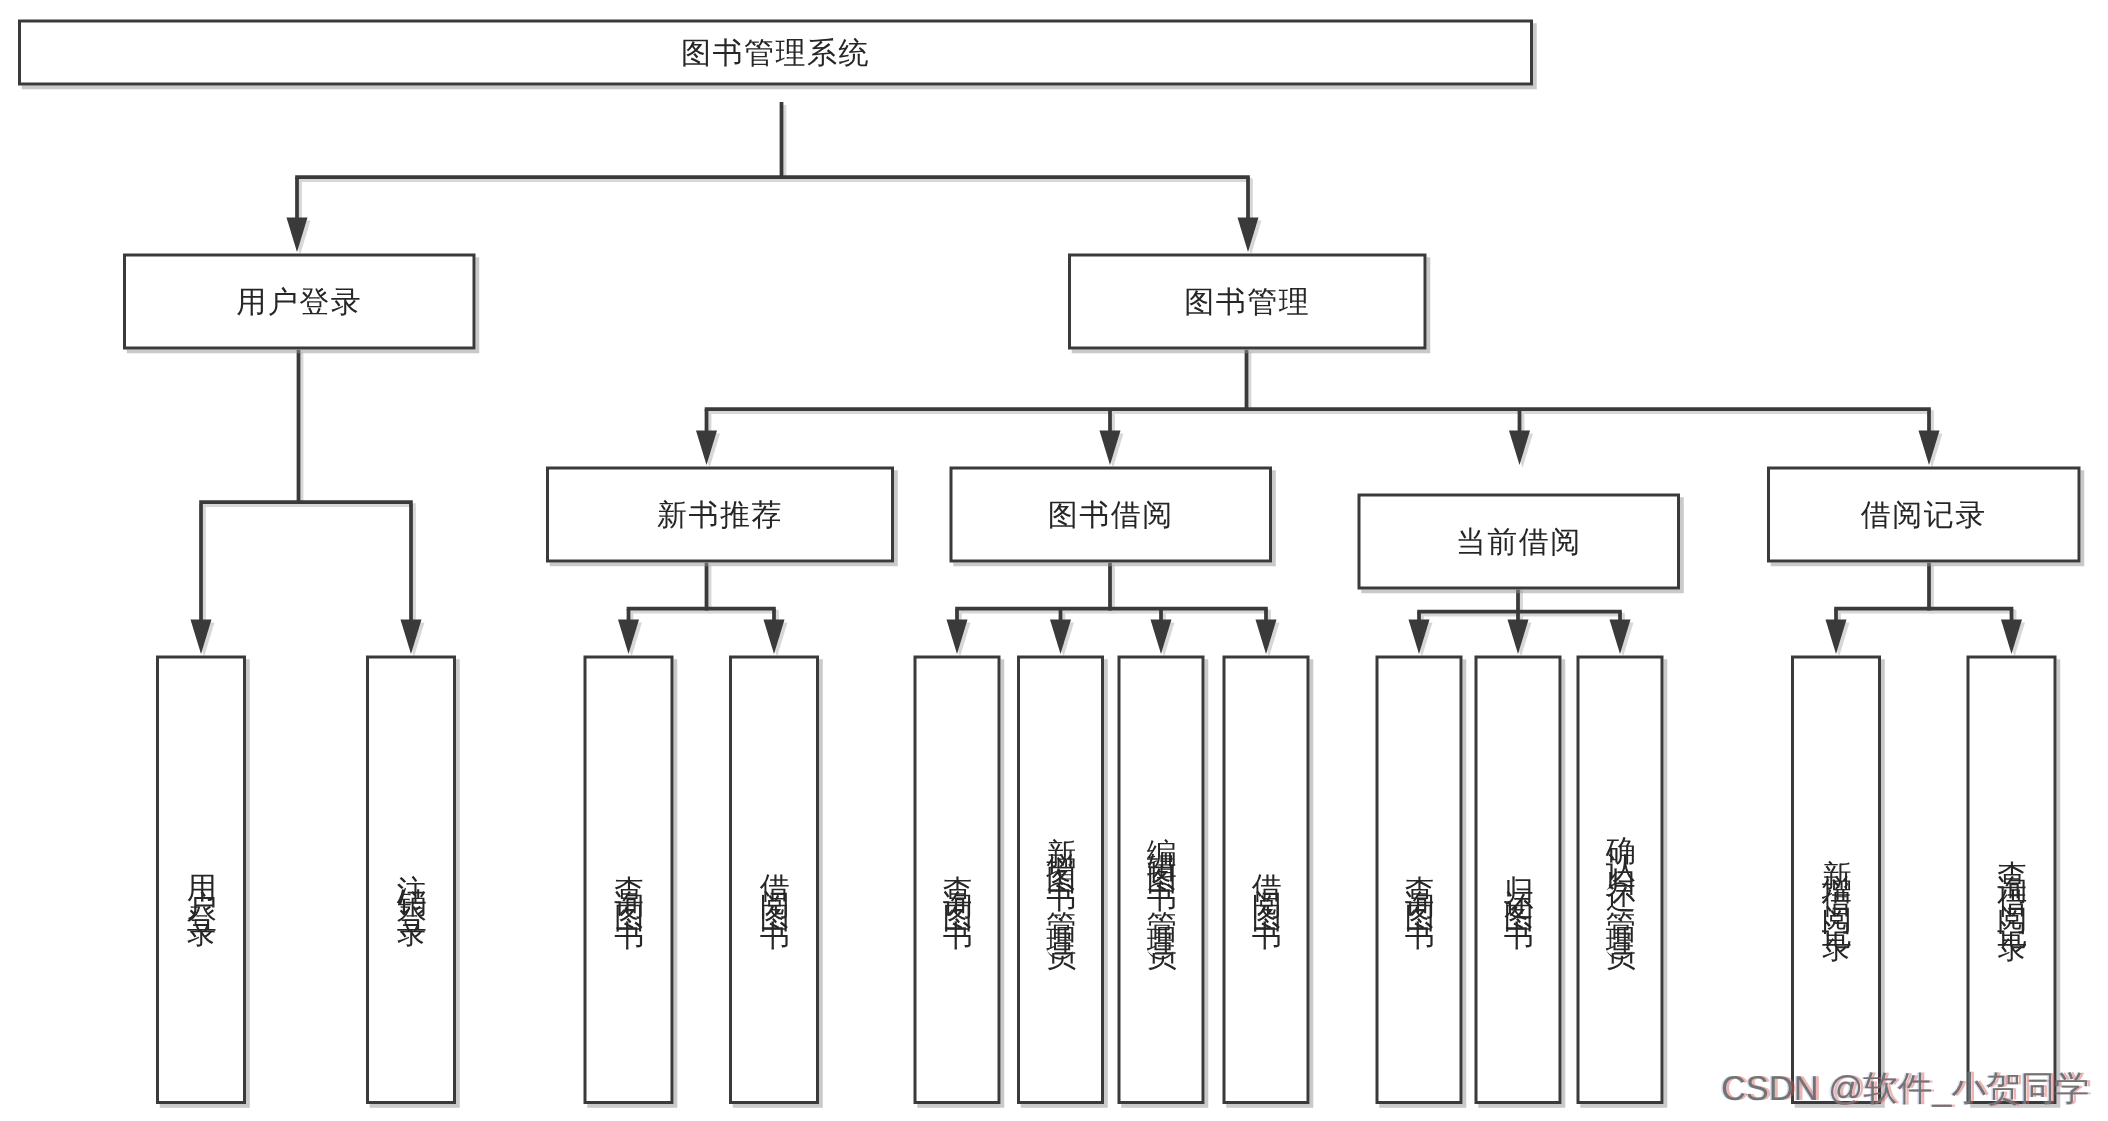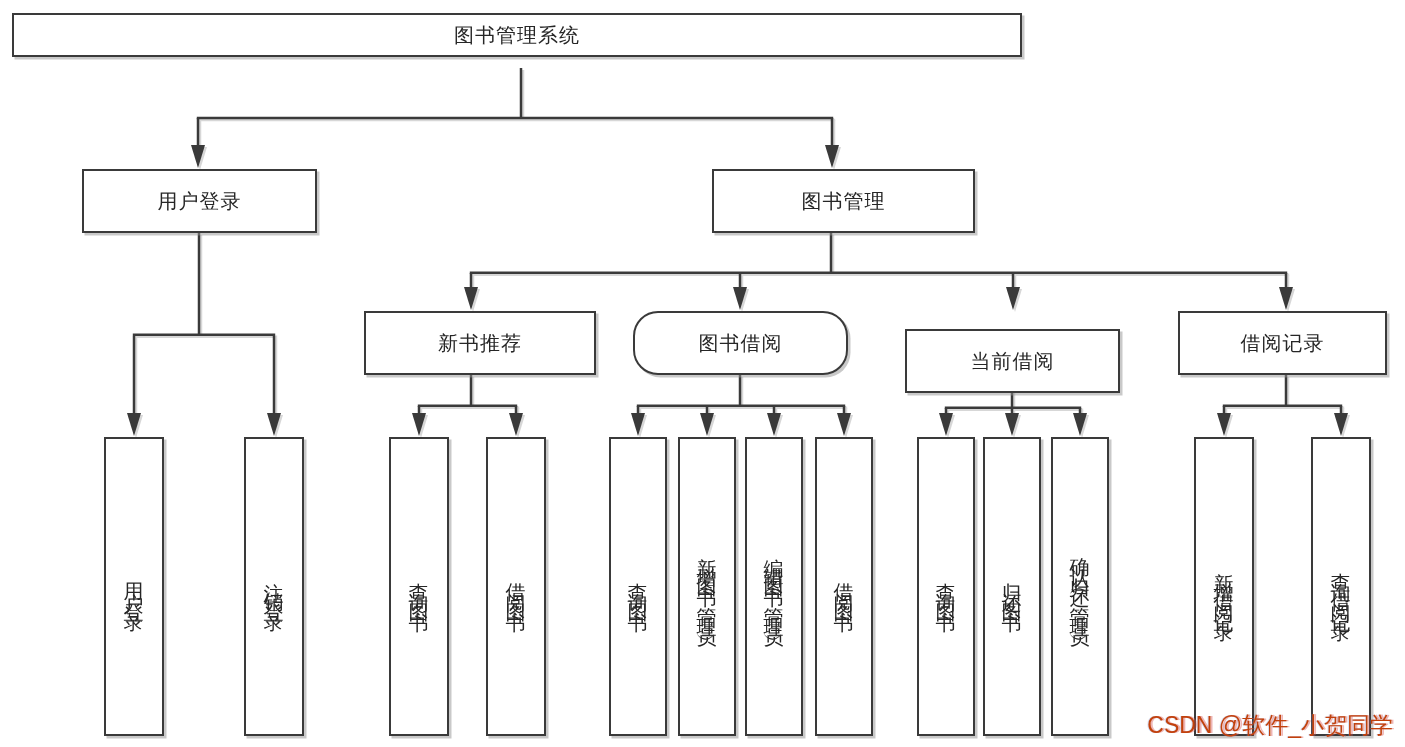--- a/index.html
+++ b/index.html
@@ -34,21 +34,21 @@
     text-orientation: mixed;
     font-size: 20px;
     letter-spacing: 10px;
     line-height: 1;
   }
   .watermark {
     position: absolute;
     right: 12px;
     bottom: 6px;
     font-size: 23px;
-    color: #c2410c;
+    color: #737373;
     text-shadow: 2px 0 0 rgba(214,92,92,0.45), -1px 0 0 rgba(120,150,220,0.3);
     z-index: 6;
     white-space: nowrap;
     margin-left: 36px;
   }
 </style>
 </head>
 <body>
 
 <div class="stage">
@@ -119,28 +119,28 @@
     </g>
   </svg>
 
   <div class="node h-node" style="left:12px; top:13px; width:1010px; height:44px;">
     <span>图书管理系统</span>
   </div>
 
   <div class="node h-node" style="left:82px; top:169px; width:235px; height:64px;">
     <span>用户登录</span>
   </div>
-  <div class="node h-node" style="left:712px; top:169px; width:263px; height:64px;align-items:center;">
+  <div class="node h-node" style="left:712px; top:169px; width:239px; height:64px;align-items:center;">
     <span>图书管理</span>
   </div>
 
   <div class="node h-node" style="left:364px; top:311px; width:232px; height:64px;">
     <span>新书推荐</span>
   </div>
-  <div class="node h-node" style="left:633px; top:311px; width:215px; height:64px;border-radius:25px;">
+  <div class="node h-node" style="left:633px; top:311px; width:215px; height:64px;">
     <span>图书借阅</span>
   </div>
   <div class="node h-node" style="left:905px; top:329px; width:215px; height:64px;">
     <span>当前借阅</span>
   </div>
   <div class="node h-node" style="left:1178px; top:311px; width:209px; height:64px;">
     <span>借阅记录</span>
   </div>
 
   <div class="node leaf" style="left:104px; top:437px; width:60px; height:299px;">

